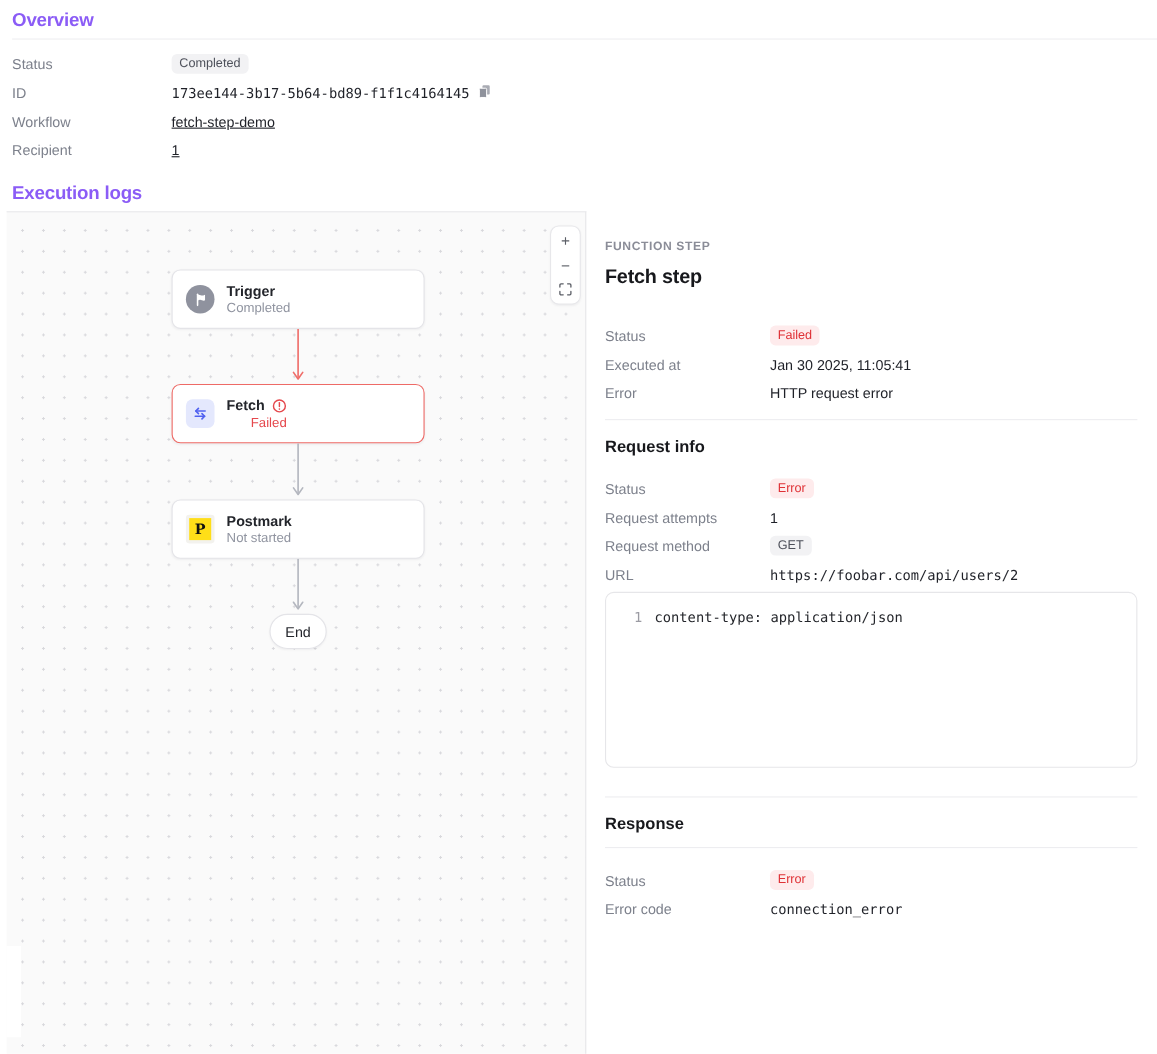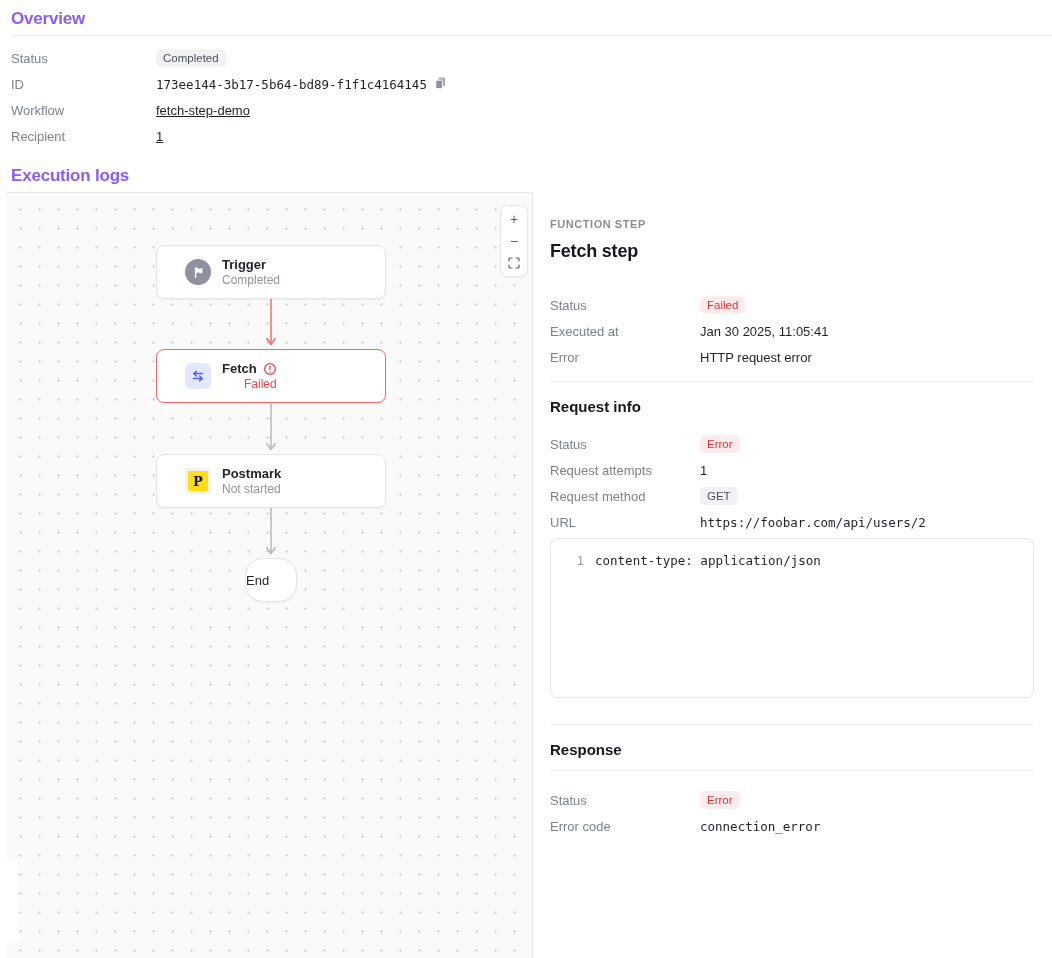--- a/index.html
+++ b/index.html
@@ -49,21 +49,21 @@
     background-position: 5px 7px;
     border-top: 1px solid #e9e9ec;
     border-right: 1px solid #e6e6e9;
   }
   .canvas-notch { position: absolute; left: 0; top: 667px; width: 13px; height: 83px; background: #ffffff; }
 
   .node {
     position: absolute; left: 150px; width: 230px; height: 54px;
     background: #fff; border: 1px solid #e4e4e8; border-radius: 8px;
     box-shadow: 0 1px 2px rgba(20,20,30,0.05);
-    display: flex; align-items: center; gap: 11px; padding: 0 28px;
+    display: flex; align-items: center; gap: 11px; padding: 0 12px;
     cursor: pointer;
   }
   .node.error { border-color: #ee6a66; text-align: right; }
   .node-texts { display: flex; flex-direction: column; }
   .node-title-row { display: flex; align-items: center; gap: 6px; }
   .node-title { font-size: 13px; font-weight: 600; color: #23252b; line-height: 16px; }
   .node-sub { font-size: 12px; color: #9094a0; line-height: 15px; }
   .node-sub.failed { color: #e5484d; }
 
   .icon-circle {
@@ -80,24 +80,24 @@
   }
   .icon-postmark {
     width: 20px; height: 20px; background: #ffde18;
     display: flex; align-items: center; justify-content: center;
     font-family: "DejaVu Serif", serif; font-weight: 700; font-size: 13px; color: #111;
   }
 
   .edge { position: absolute; left: 259px; width: 12px; height: 50px; }
 
   .end-node {
-    position: absolute; left: 239px; top: 365px; width: 52px; height: 44px;
+    position: absolute; left: 239px; top: 365px; width: 52px; height: 32px;
     background: #fff; border: 1px solid #e4e4e8; border-radius: 18px;
     box-shadow: 0 1px 2px rgba(20,20,30,0.05);
-    display: flex; align-items: center; justify-content: flex-start;
+    display: flex; align-items: center; justify-content: center;
     font-size: 13px; font-weight: 500; color: #23252b;
   }
 
   .controls {
     position: absolute; top: 12px; right: 4px; width: 28px;
     background: #fff; border: 1px solid #e7e7ea; border-radius: 8px;
     box-shadow: 0 1px 2px rgba(20,20,30,0.05);
     display: flex; flex-direction: column; align-items: center; padding: 2px 0;
   }
   .ctrl-btn {

